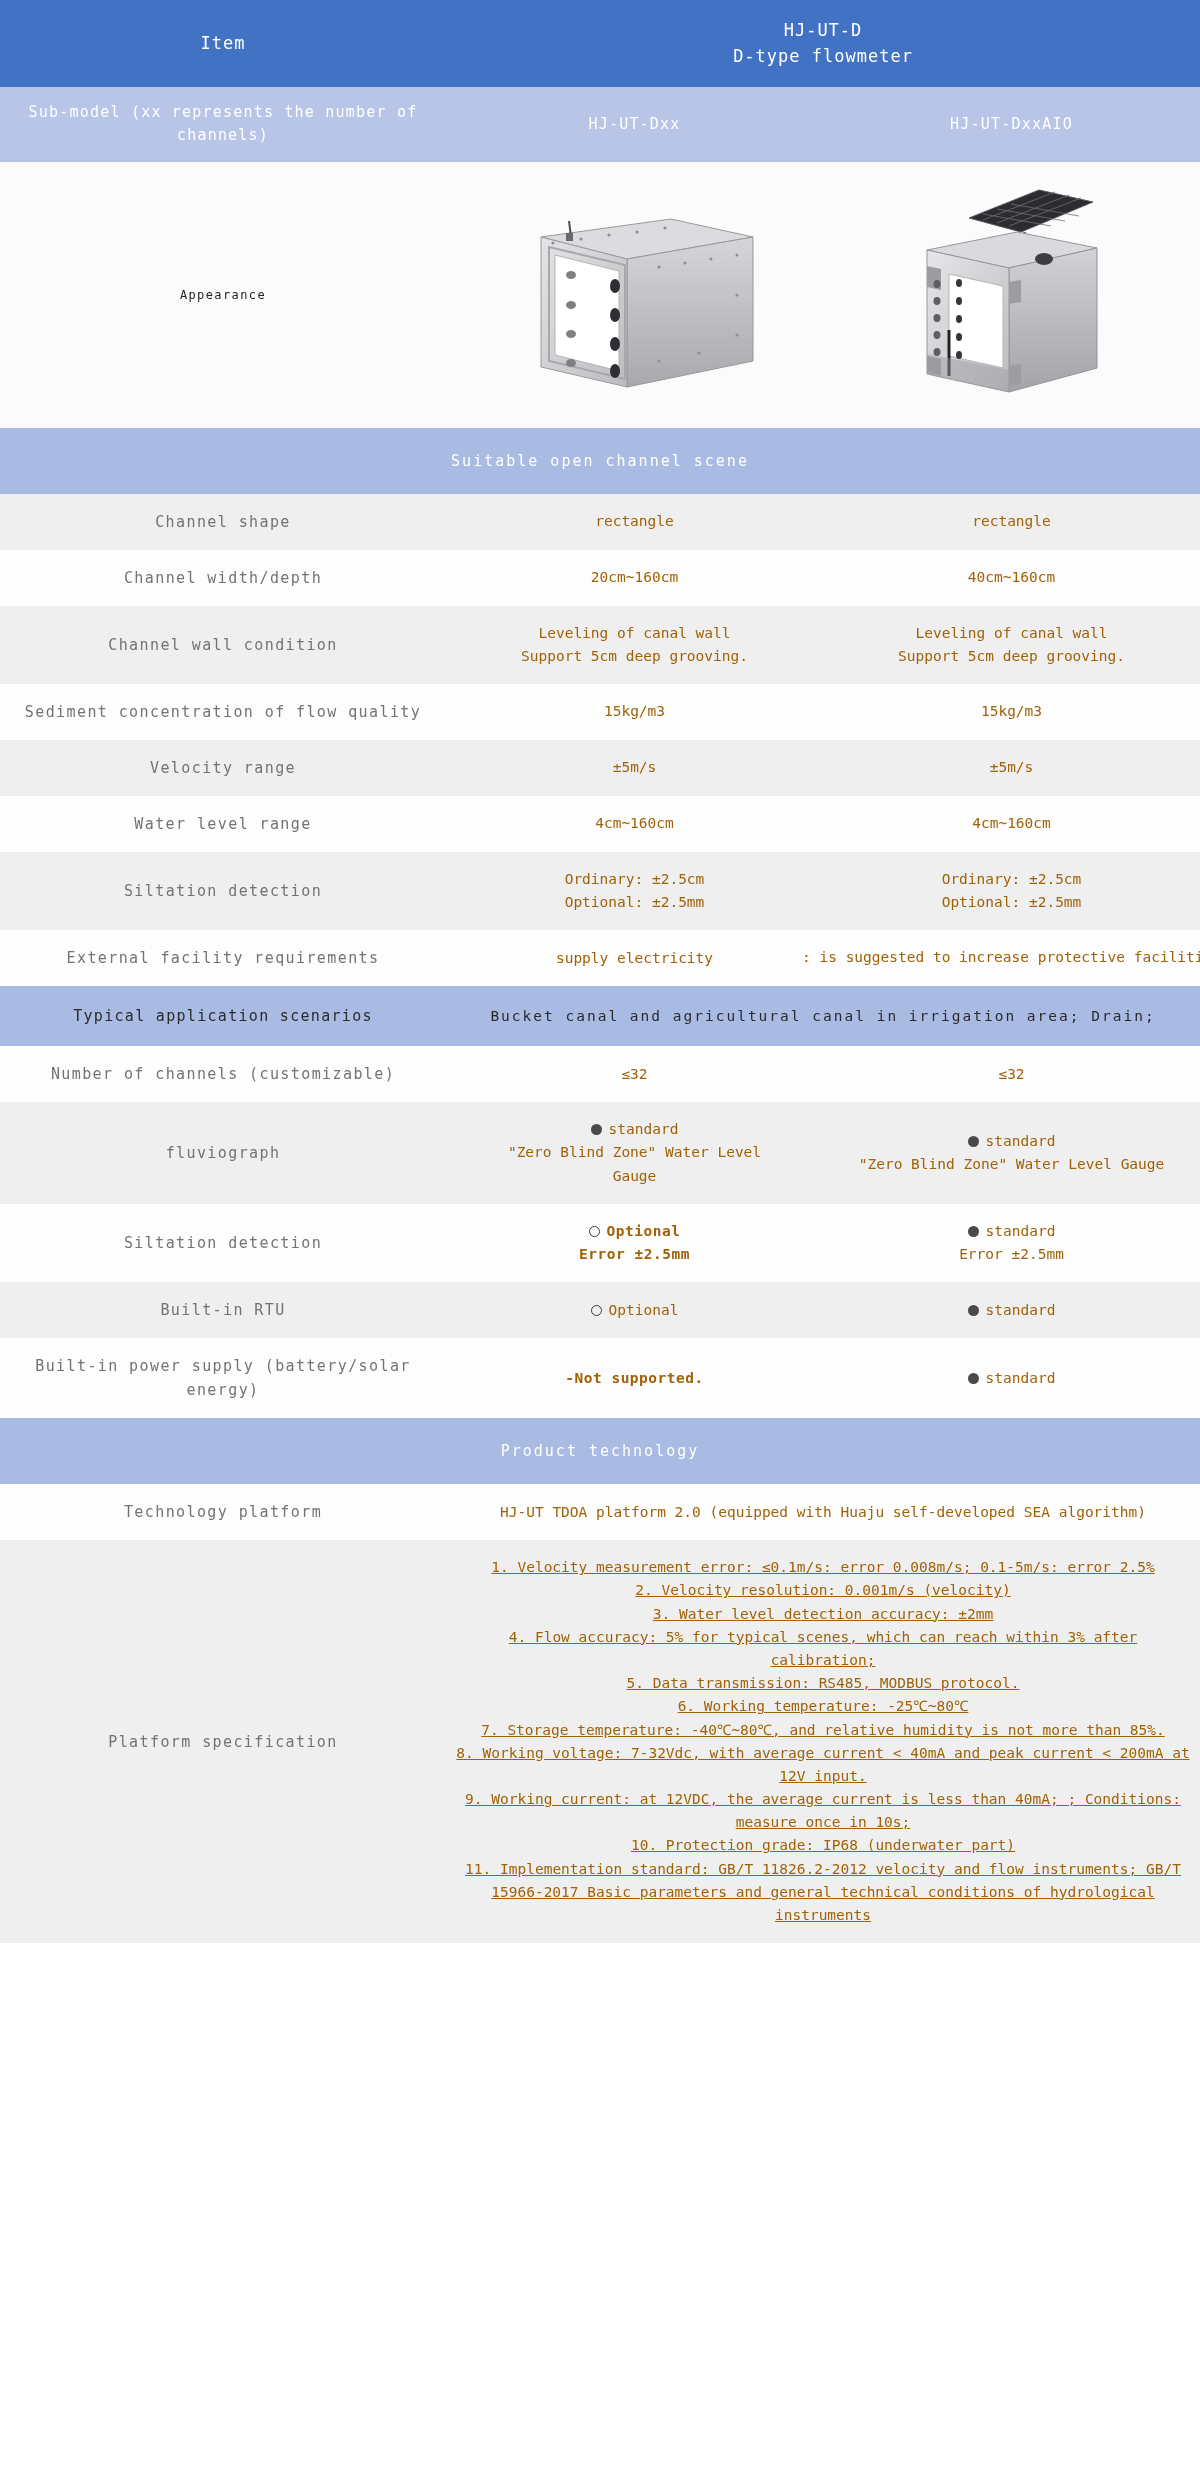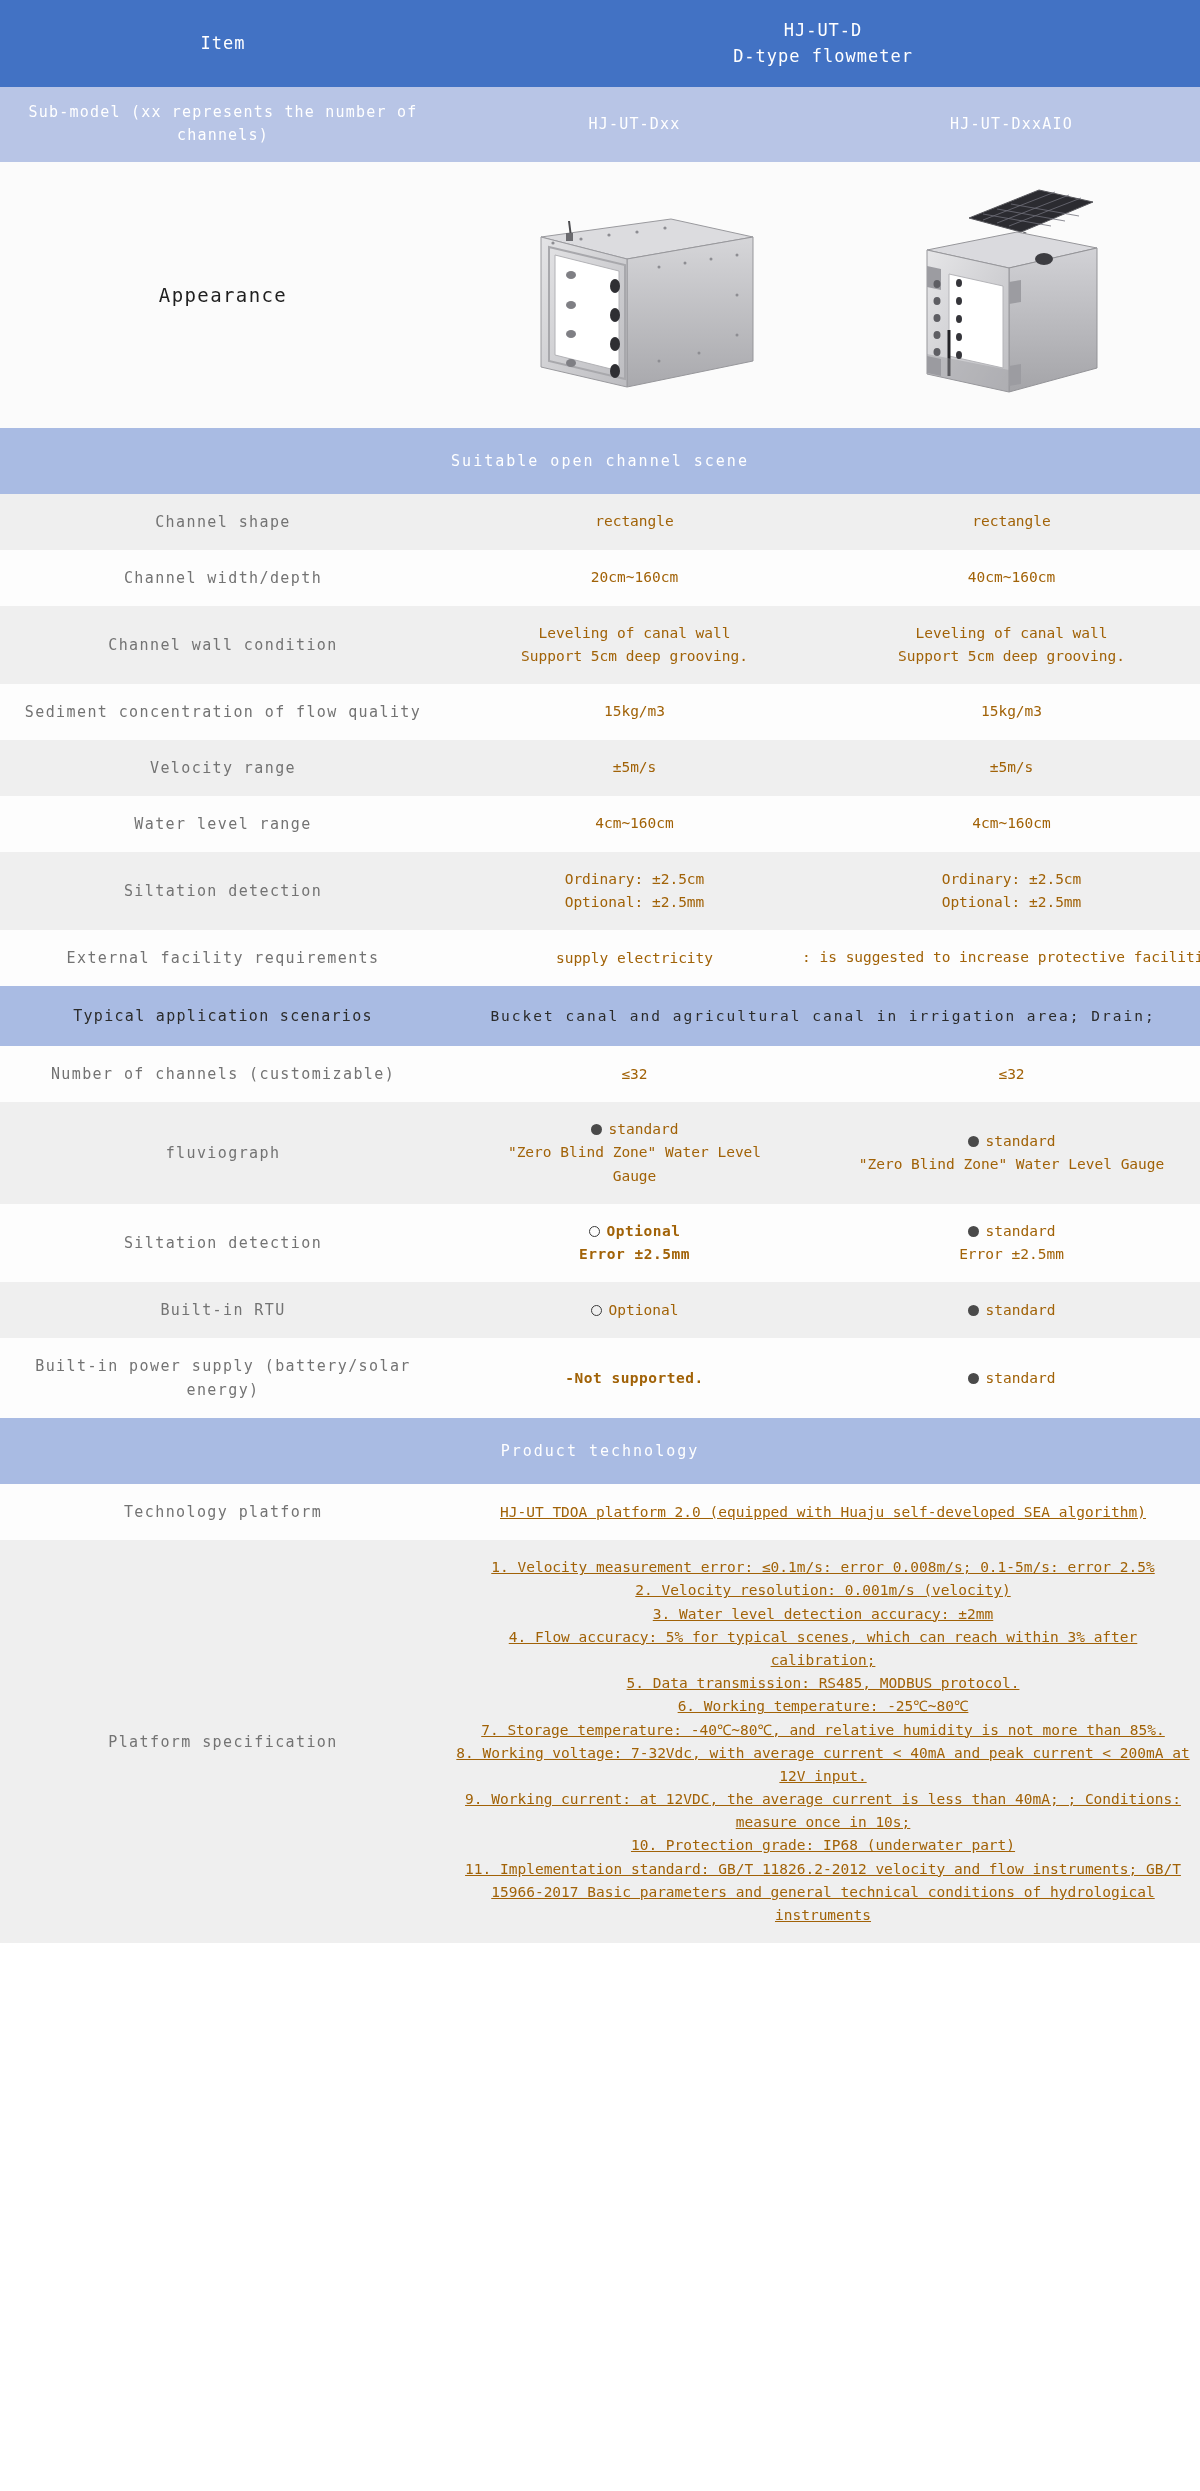--- a/index.html
+++ b/index.html
@@ -89,21 +89,21 @@
 
   
   tr.appearance-row td {
     background: #fbfbfb;
     vertical-align: middle;
     text-align: center;
     padding: 8px;
     border: 0;
   }
   tr.appearance-row td.label {
-    font-size: 19px;
+    font-size: 12px;
     letter-spacing: 1.4px;
     color: #1f1f1f;
   }
   .device-img { display: block; margin: 0 auto; }
 
   
   .typical-inner {
     display: flex;
     width: 100%;
     align-items: center;
@@ -157,21 +157,21 @@
     padding: 22px 26px 22px 22px;
     font-size: 14px;
     line-height: 1.95;
     background: #efefef;
     color: #333;
     text-decoration: underline;
   }
   td.spec-list .li { display: block; }
 
   tr.techplat-row td { background: #fdfdfd; }
-  tr.techplat-row td.value { font-size: 14.5px; white-space: nowrap; text-decoration: underline; }
+  tr.techplat-row td.value { font-size: 14.5px; white-space: nowrap; }
 </style>
 </head>
 <body>
 
 <table class="spec-table">
   <colgroup>
     <col class="c-item">
       <col class="c-a">
       <col class="c-b">
   </colgroup>

